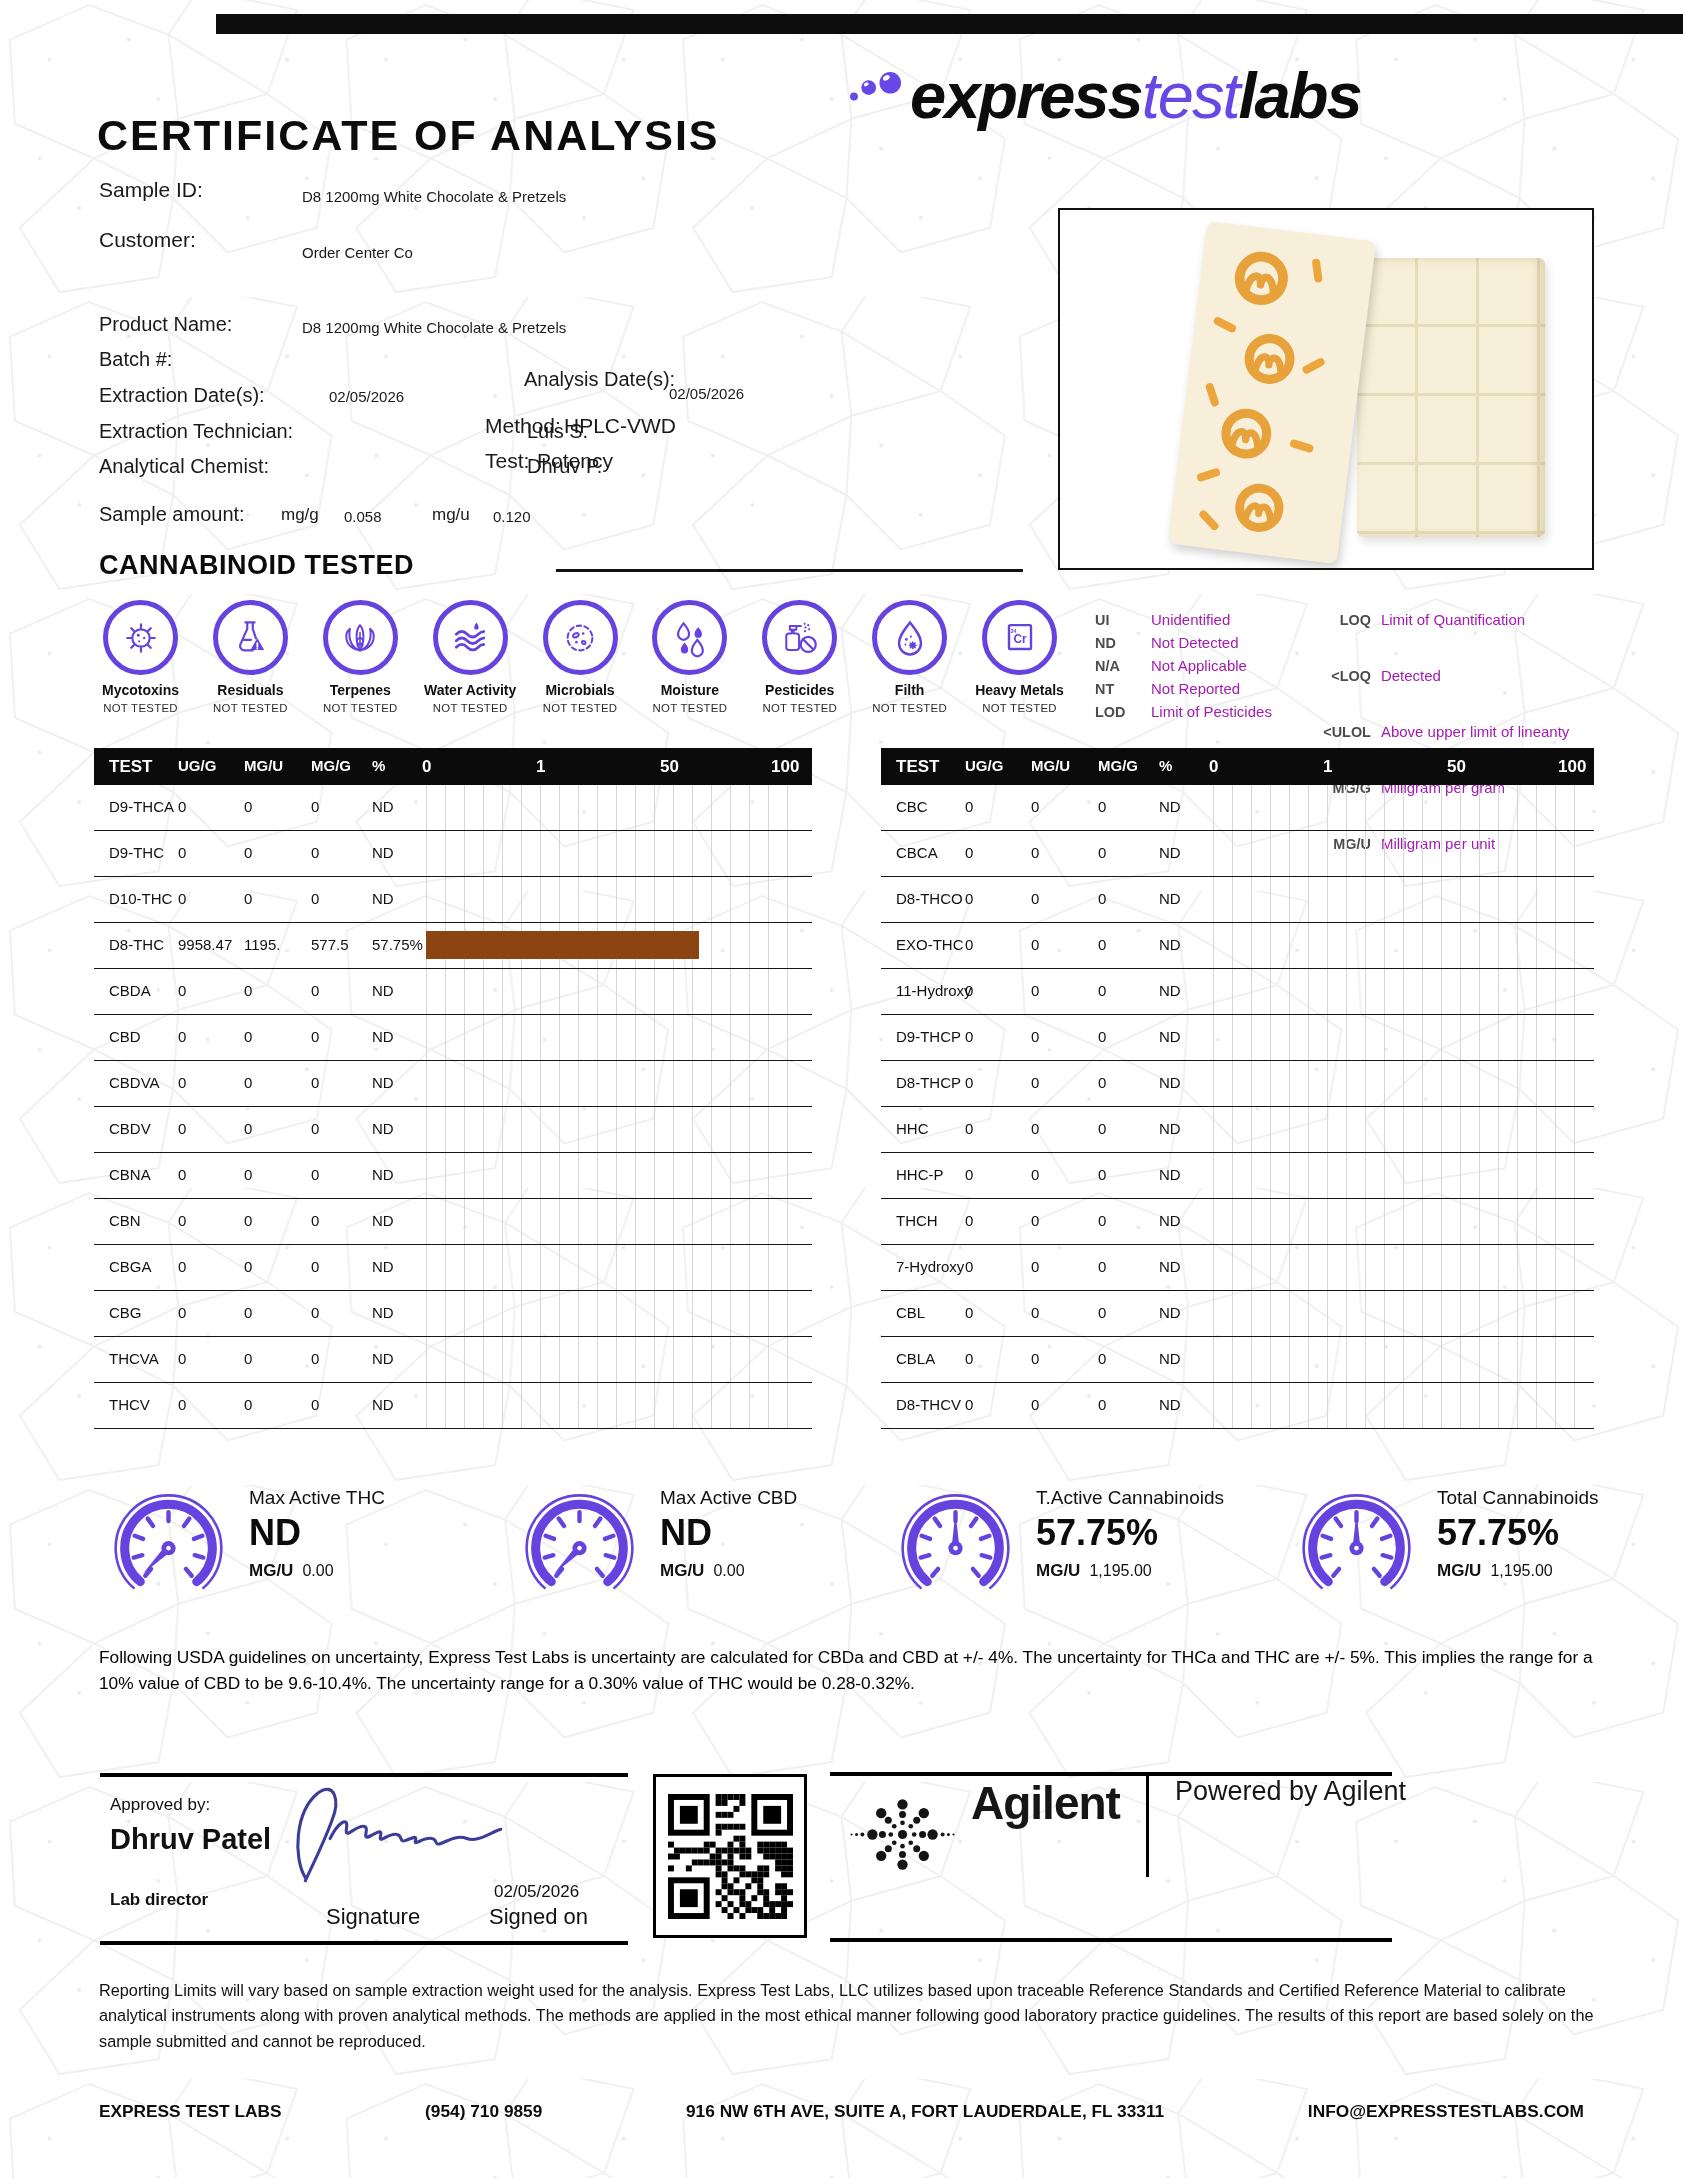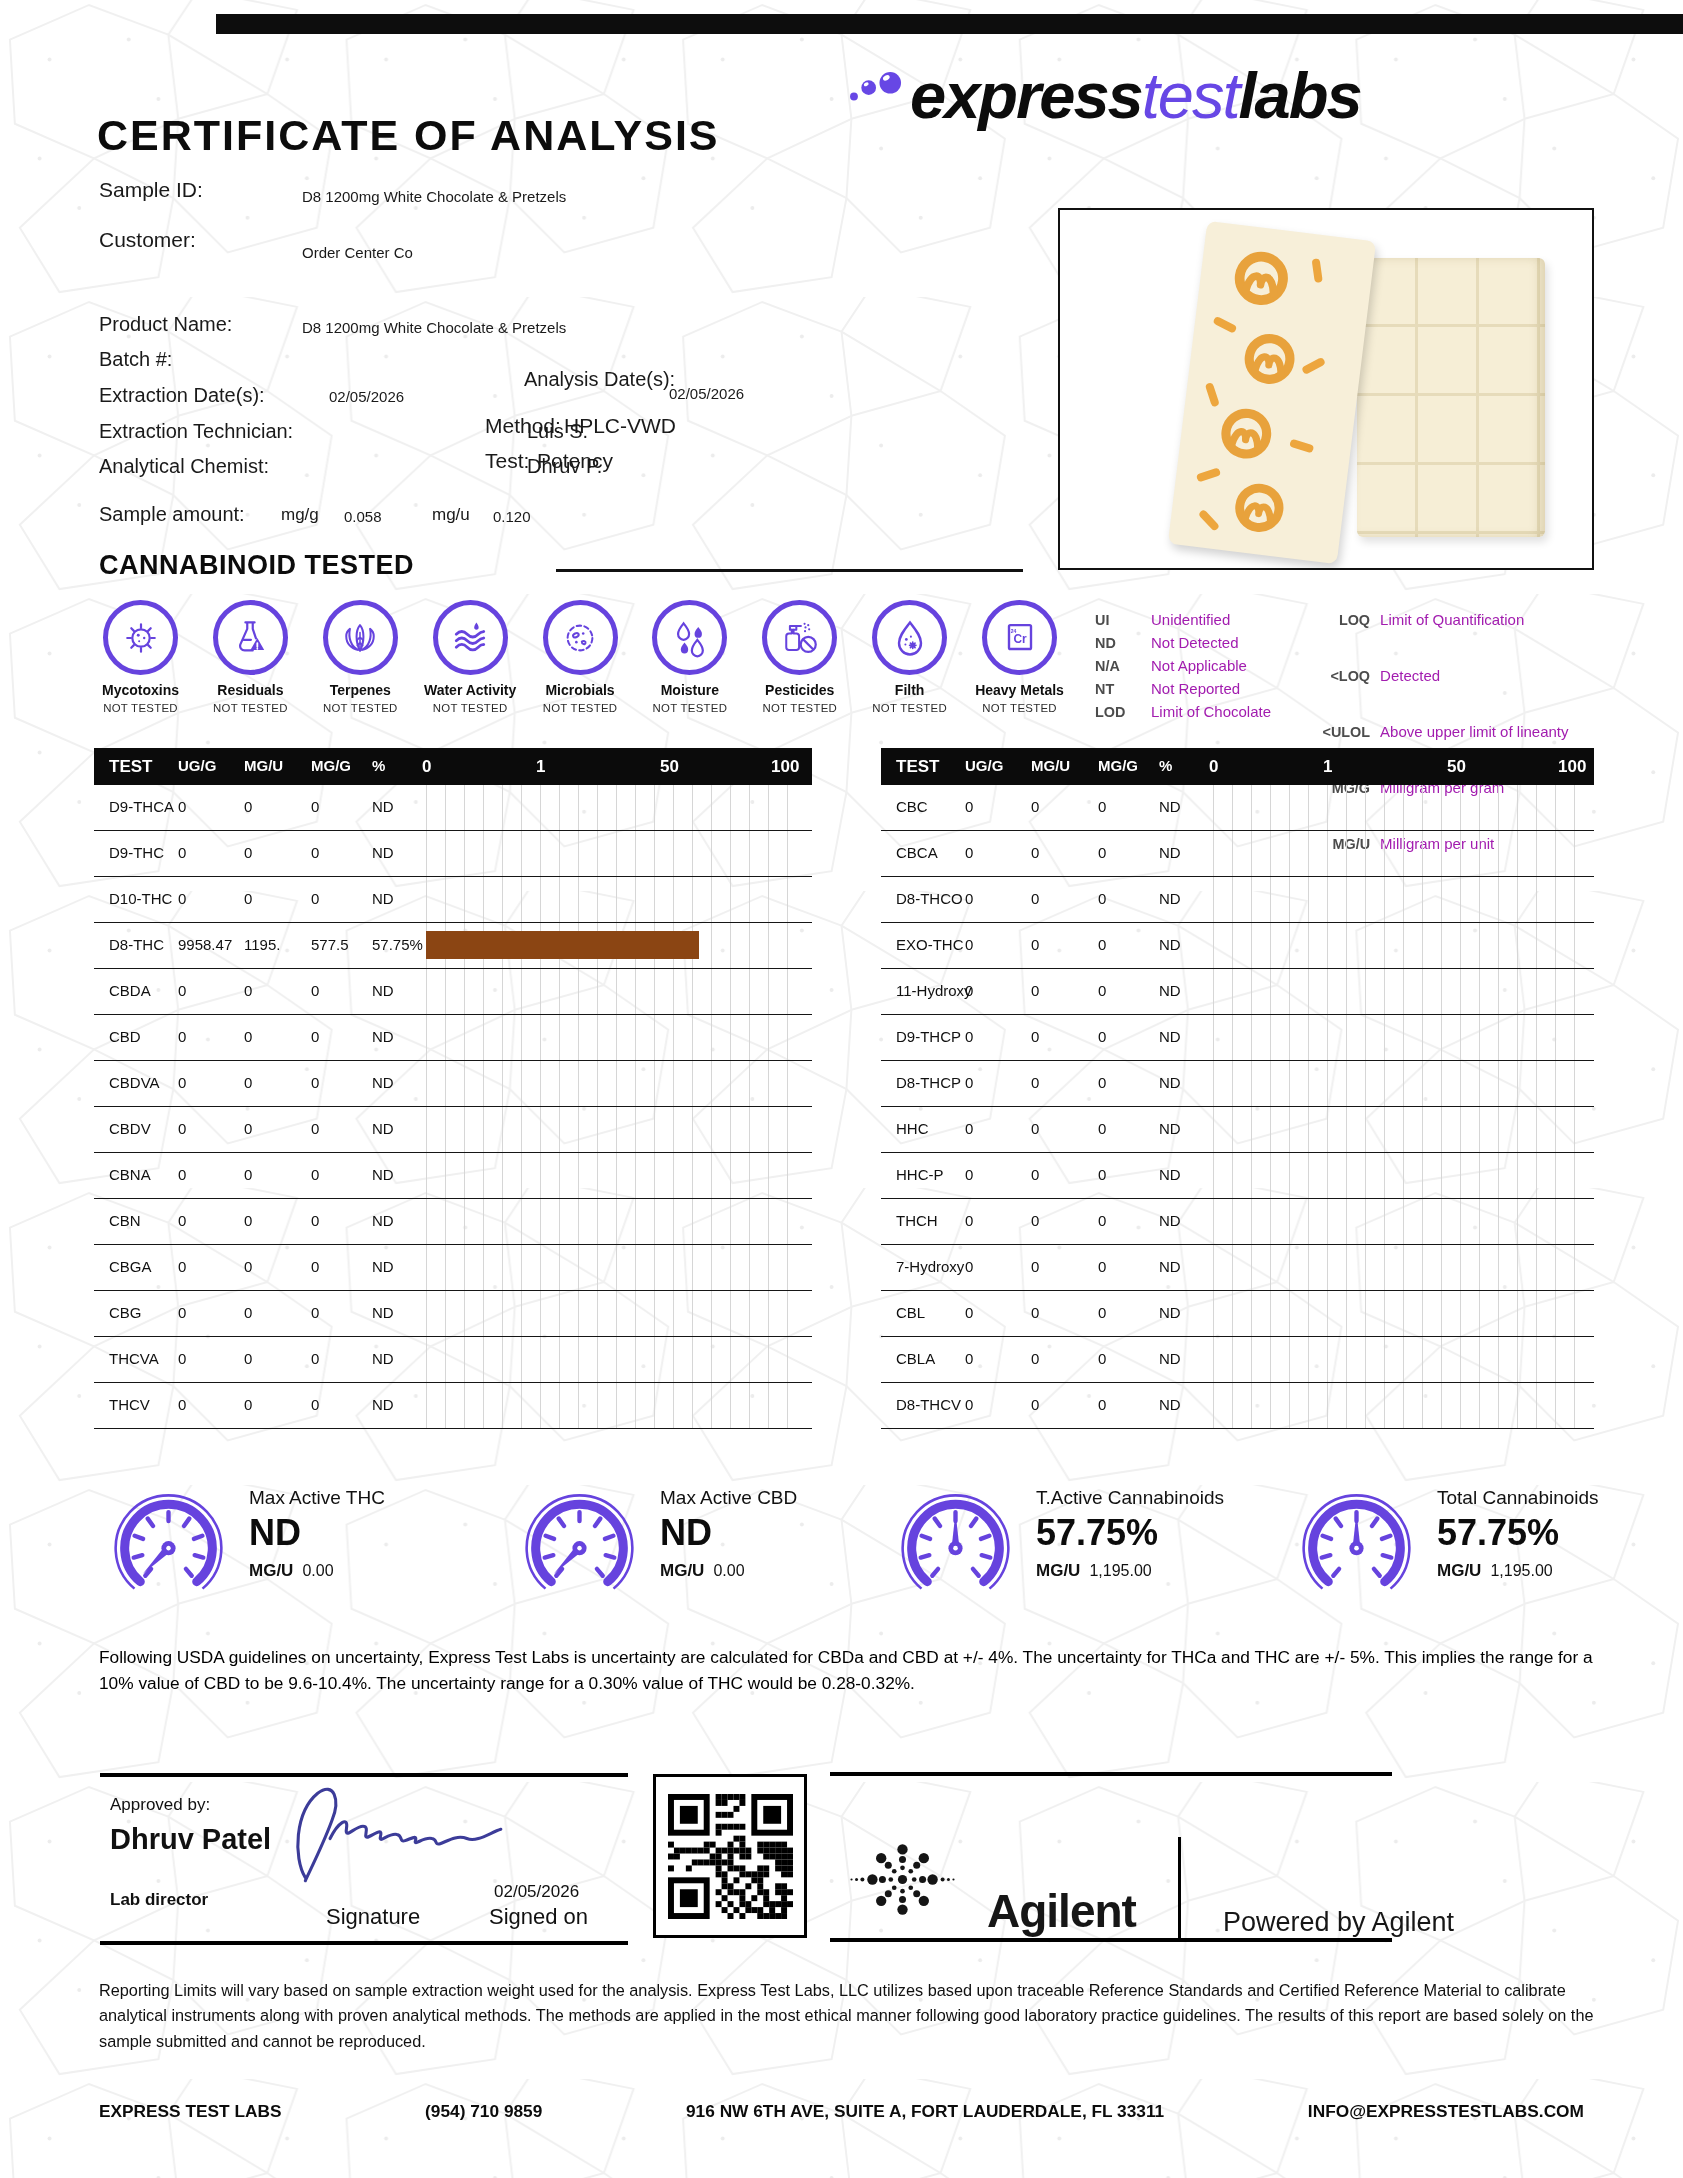--- a/index.html
+++ b/index.html
@@ -81,21 +81,21 @@
   .app-by{position:absolute;left:10px;top:18px;font-size:17px;}
   .app-name{position:absolute;left:10px;top:46px;font-size:29px;font-weight:800;}
   .app-role{position:absolute;left:10px;top:113px;font-size:17px;font-weight:800;}
   .app-sig{position:absolute;left:176px;top:6px;}
   .app-siglabel{position:absolute;left:226px;top:127px;font-size:22px;}
   .app-date{position:absolute;left:394px;top:105px;font-size:17px;}
   .app-signedon{position:absolute;left:389px;top:127px;font-size:22px;}
 
   .qrbox{position:absolute;left:653px;top:1774px;width:148px;height:158px;border:3px solid #000;display:flex;align-items:center;justify-content:center;background:#fff;}
 
-  .agilent{position:absolute;left:830px;top:1772px;width:562px;height:162px;border-top:4px solid #000;border-bottom:4px solid #000;display:flex;align-items:flex-end;gap:16px;}
+  .agilent{position:absolute;left:830px;top:1772px;width:562px;height:162px;border-top:4px solid #000;border-bottom:4px solid #000;display:flex;align-items:flex-start;}
   .ag-star{margin-left:14px;width:117px;height:117px;flex:none;}
   .ag-brand{font-size:46px;font-weight:800;letter-spacing:-1px;margin-left:10px;color:#161616;}
   .ag-div{width:3px;height:101px;background:#000;margin-left:26px;flex:none;}
   .ag-pow{font-size:27px;margin-left:26px;color:#161616;white-space:nowrap;}
 
   .passedbox{position:absolute;left:1428px;top:1776px;width:142px;height:154px;border:3.5px solid #000;display:flex;flex-direction:column;align-items:center;background:#fff;}
   .passedlabel{font-size:22px;font-weight:800;color:#3CAE49;letter-spacing:0.5px;margin-top:0px;}
 
   .reporting{position:absolute;left:99px;top:1978px;width:1510px;font-size:16.3px;line-height:1.55;color:#101010;}
   .footerrow{position:absolute;left:99px;top:2101px;width:1485px;display:flex;justify-content:space-between;font-size:17.3px;font-weight:800;color:#0c0c0c;}
@@ -369,21 +369,21 @@
           <div class="legrow">
             <span class="legabbr">N/A</span>
             <span class="legdesc">Not Applicable</span>
           </div>
           <div class="legrow">
             <span class="legabbr">NT</span>
             <span class="legdesc">Not Reported</span>
           </div>
           <div class="legrow">
             <span class="legabbr">LOD</span>
-            <span class="legdesc">Limit of Chocolate</span>
+            <span class="legdesc">Limit of Pesticides</span>
           </div>
         </div>
       <div class="legcol two">
           <div class="legrow">
             <span class="legabbr">LOQ</span>
             <span class="legdesc">Limit of Quantification</span>
           </div>
           <div class="legrow">
             <span class="legabbr">&lt;LOQ</span>
             <span class="legdesc">Detected</span>

